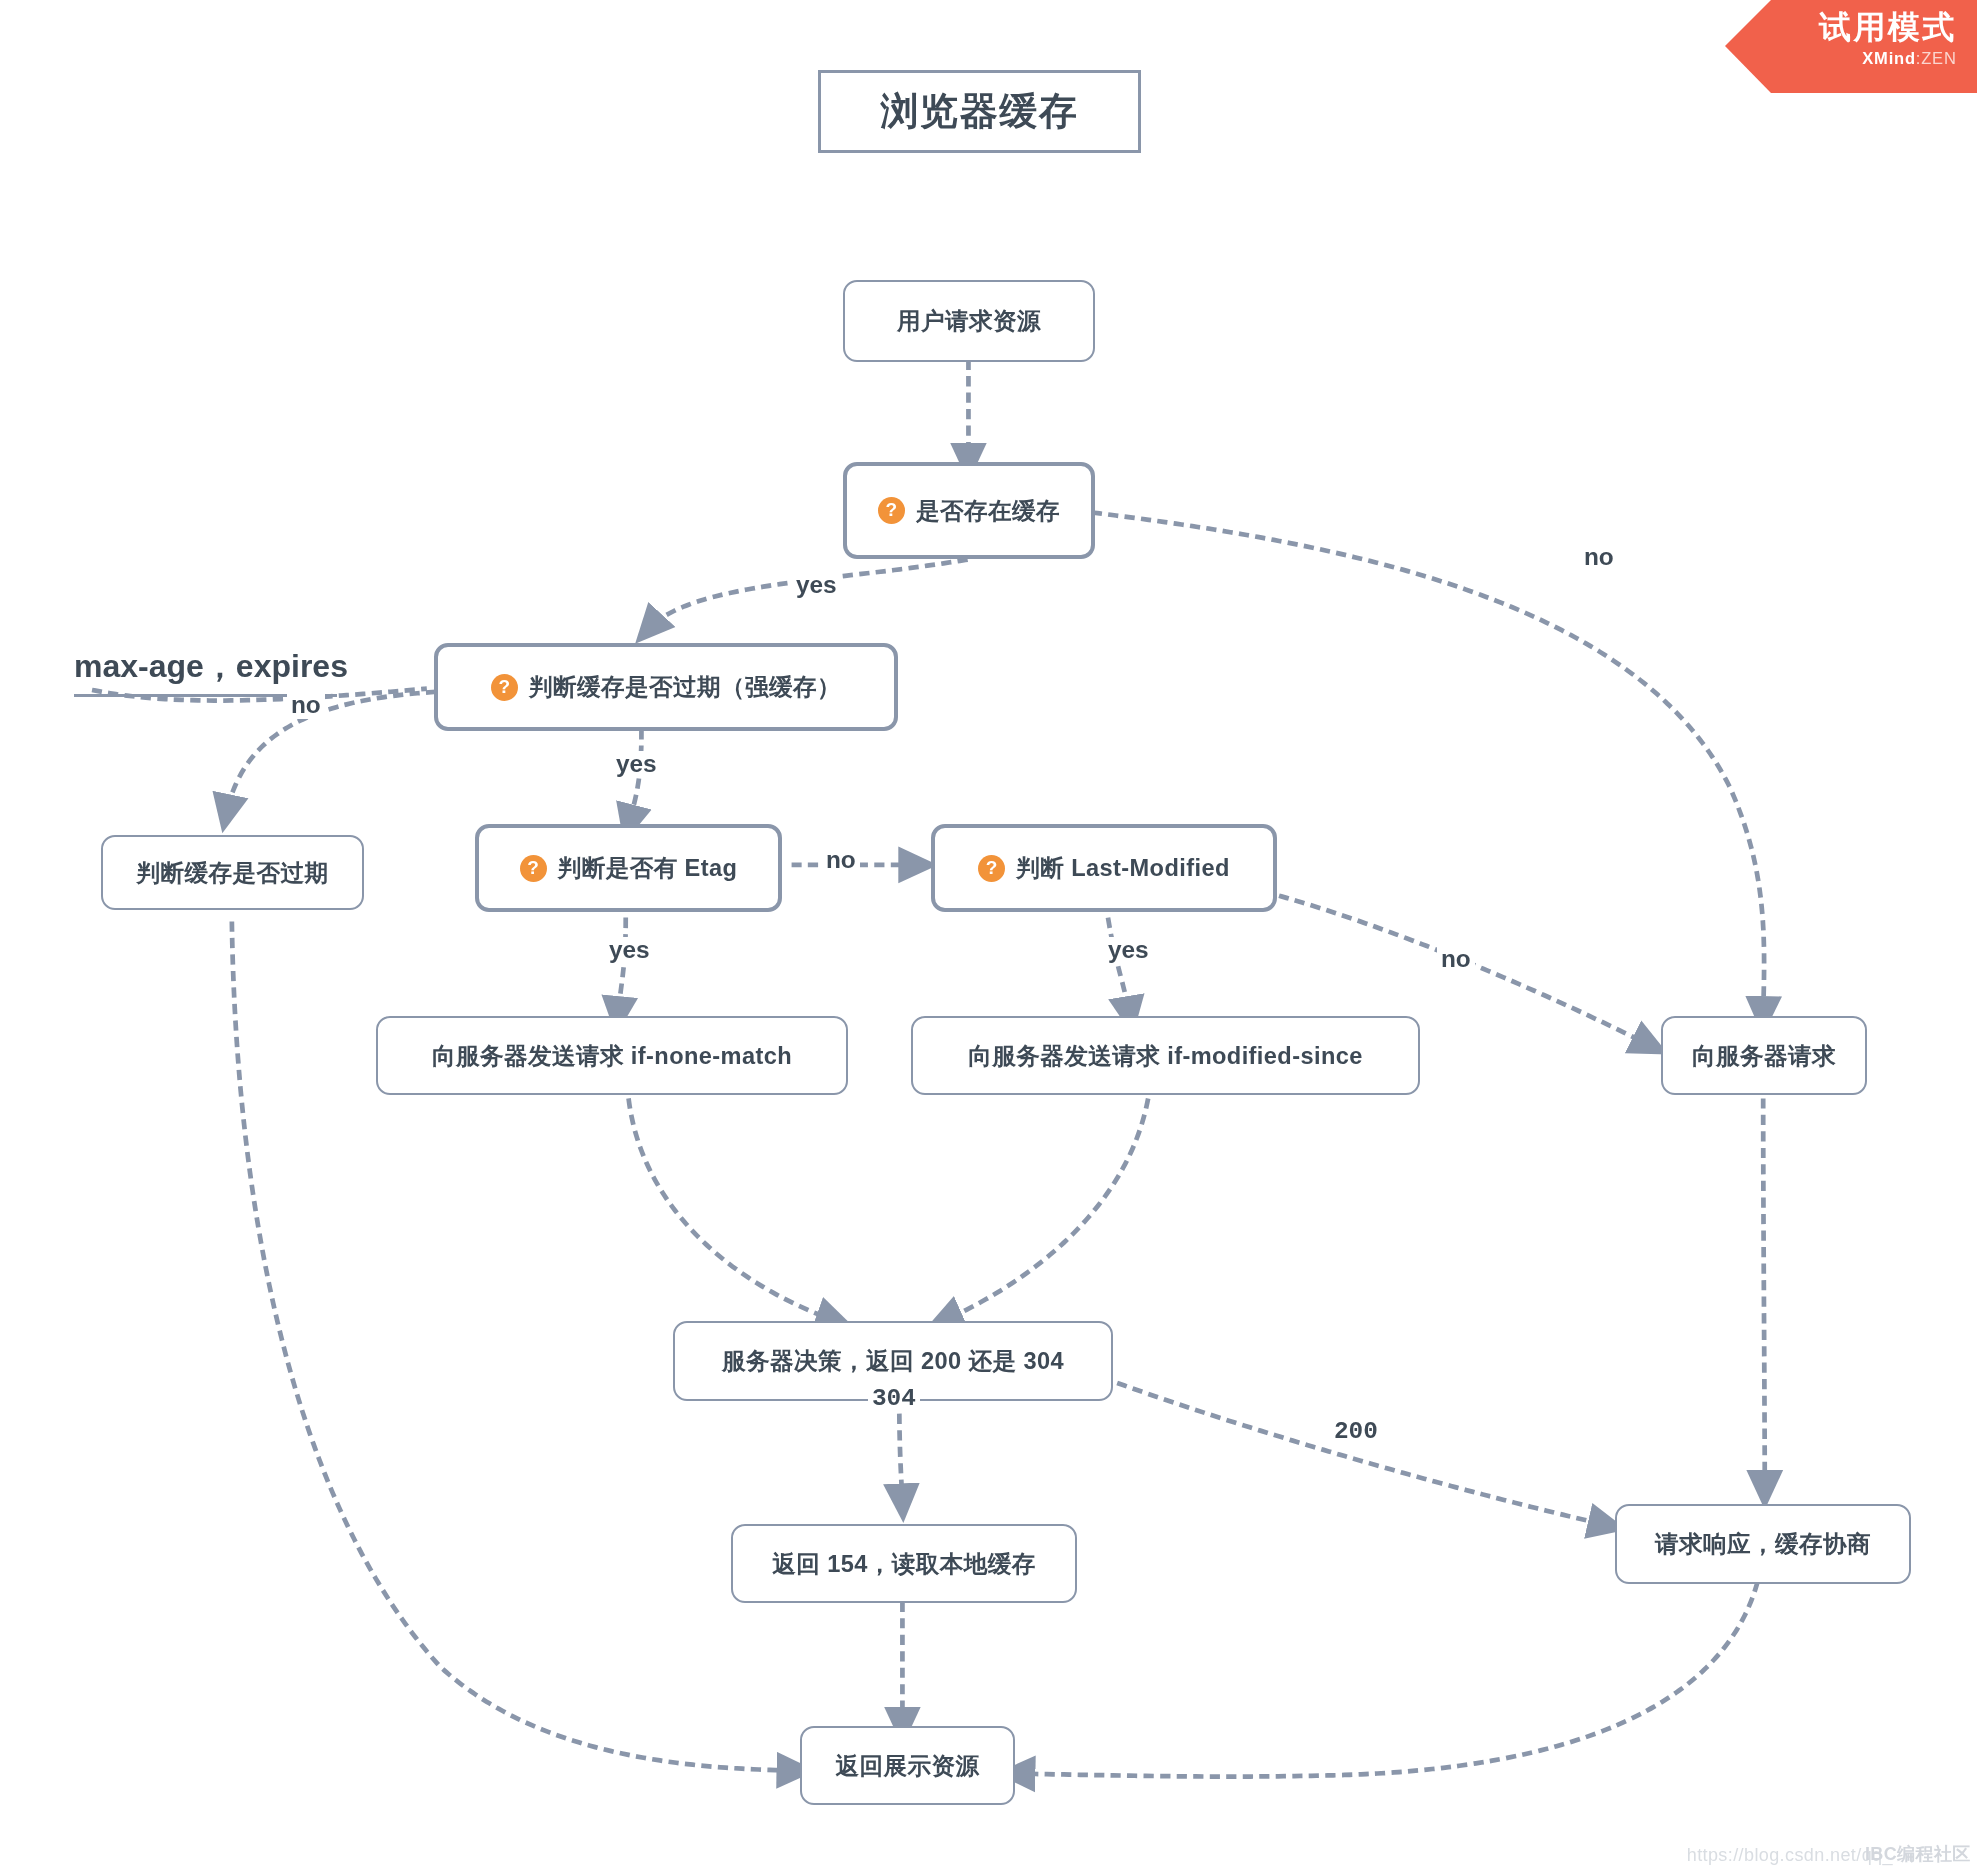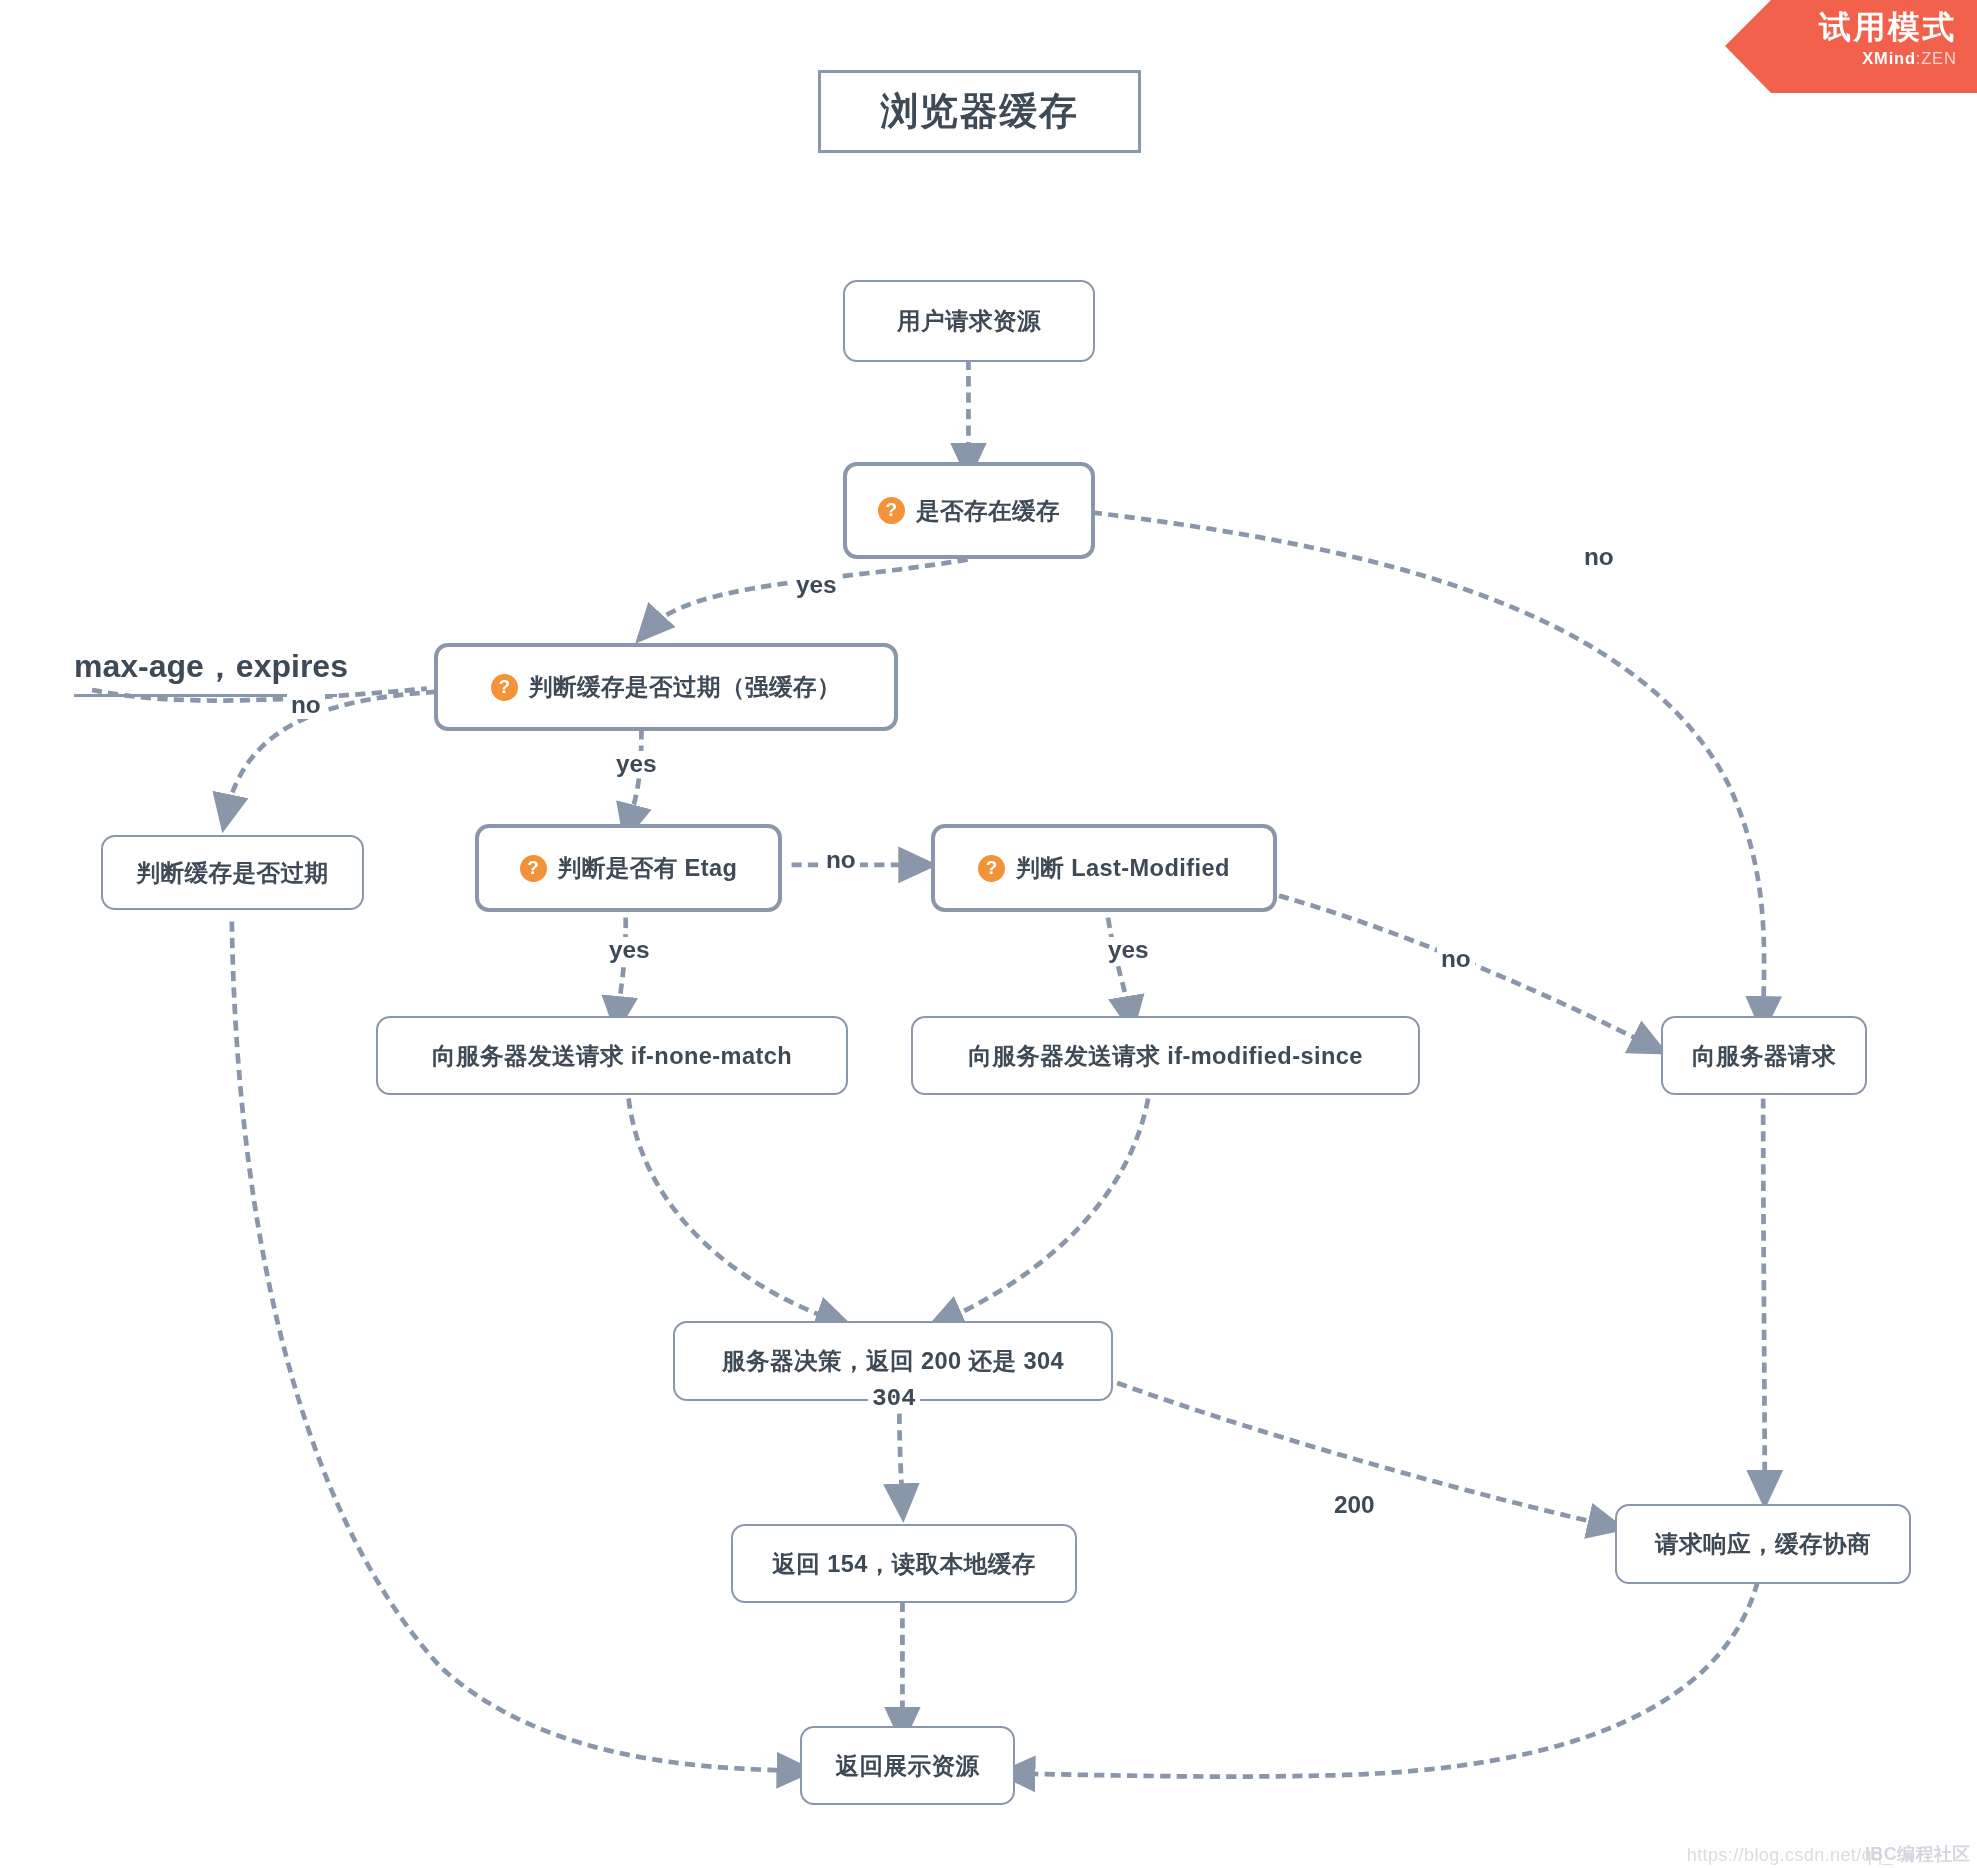--- a/index.html
+++ b/index.html
@@ -275,21 +275,21 @@
 
   <div class="elabel" style="left:792px;top:572px;">yes</div>
   <div class="elabel" style="left:1580px;top:544px;">no</div>
   <div class="elabel" style="left:287px;top:692px;">no</div>
   <div class="elabel" style="left:612px;top:751px;">yes</div>
   <div class="elabel" style="left:822px;top:847px;">no</div>
   <div class="elabel" style="left:605px;top:937px;">yes</div>
   <div class="elabel" style="left:1104px;top:937px;">yes</div>
   <div class="elabel" style="left:1437px;top:946px;">no</div>
   <div class="elabel" style="left:868px;top:1386px;font-family:Liberation Mono, monospace;">304</div>
-  <div class="elabel" style="left:1330px;top:1492px;">200</div>
+  <div class="elabel" style="left:1330px;top:1419px;font-family:Liberation Mono, monospace;">200</div>
 
   <div class="wm">
     <span class="wm-url">https://blog.csdn.net/qq_</span>
     <span class="wm-brand">IBC编程社区</span>
   </div>
 
 </div>
 
 
 </body></html>

